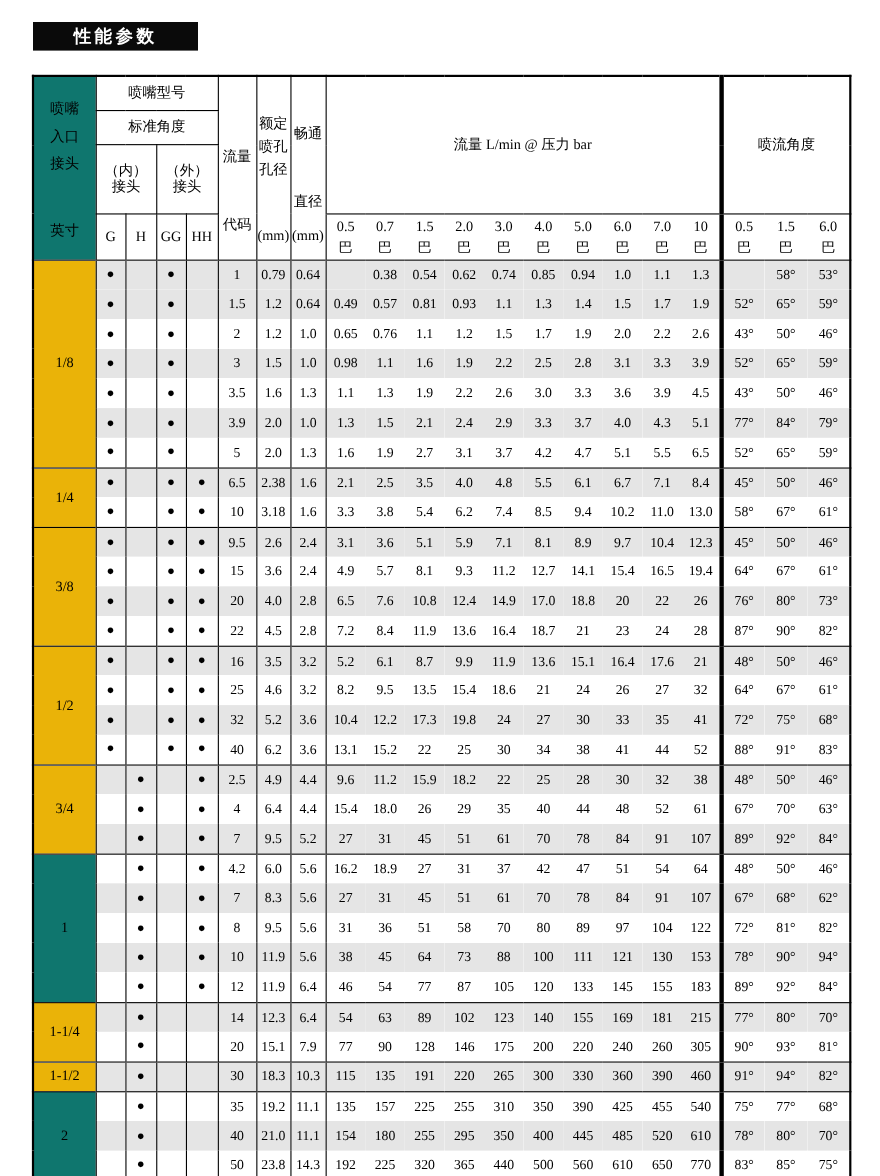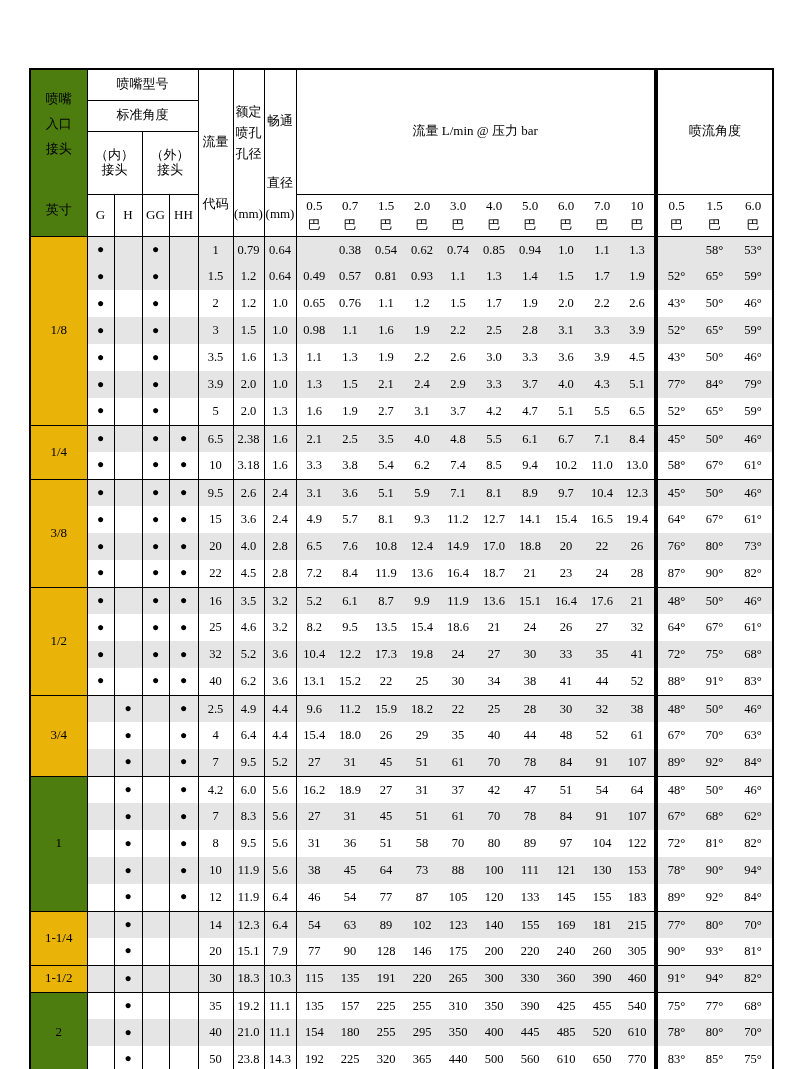--- a/index.html
+++ b/index.html
@@ -13,35 +13,36 @@
         border:2px solid #000;background:#fff;}
   td{text-align:center;vertical-align:middle;padding:0;font-size:12.5px;line-height:1.15;overflow:hidden;}
   thead{border-bottom:1px solid #000;}
   tbody{border-top:1px solid #000;}
   tbody tr{height:27px;}
   tr.hr1{height:28px}tr.hr2{height:28px}tr.hr3{height:56px}tr.hr4{height:42px}
   thead td{font-size:13px;}
   .vr{border-right:1px solid #000;}
   .bb{border-bottom:1px solid #000;}
   .al{border-left:4px solid #000000;}
-  .ci{border-right:1px solid #000;background:#4d7c0f;font-size:13px;}
+  .ci{border-right:1px solid #000;background:#0f766e;font-size:13px;}
   .cg,.ch,.cgg,.chh,.cc,.co,.cp{border-right:1px solid #000;}
   tr.stripe td{background:#e5e5e5;}
   tr.stripe td.ci{background:#eab308;}
   .d{font-size:12px;}
   .inlet-top div{line-height:25px;}
   .inlet-unit{margin-top:39px;line-height:20px;}
   .mid3 div{line-height:21px;}
   .mid2 div{line-height:22px;margin-top:40px;}
   .p2 div{line-height:19px;}
 </style>
 </head>
 <body>
 
 <div class="page-header">
+  <div class="tag">性能参数</div>
 </div>
 
 <table id="spec-table">
     <colgroup>
       <col style="width: 57px;">
       <col style="width: 27px;">
       <col style="width: 28px;">
       <col style="width: 27px;">
       <col style="width: 29px;">
       <col style="width: 35px;">

